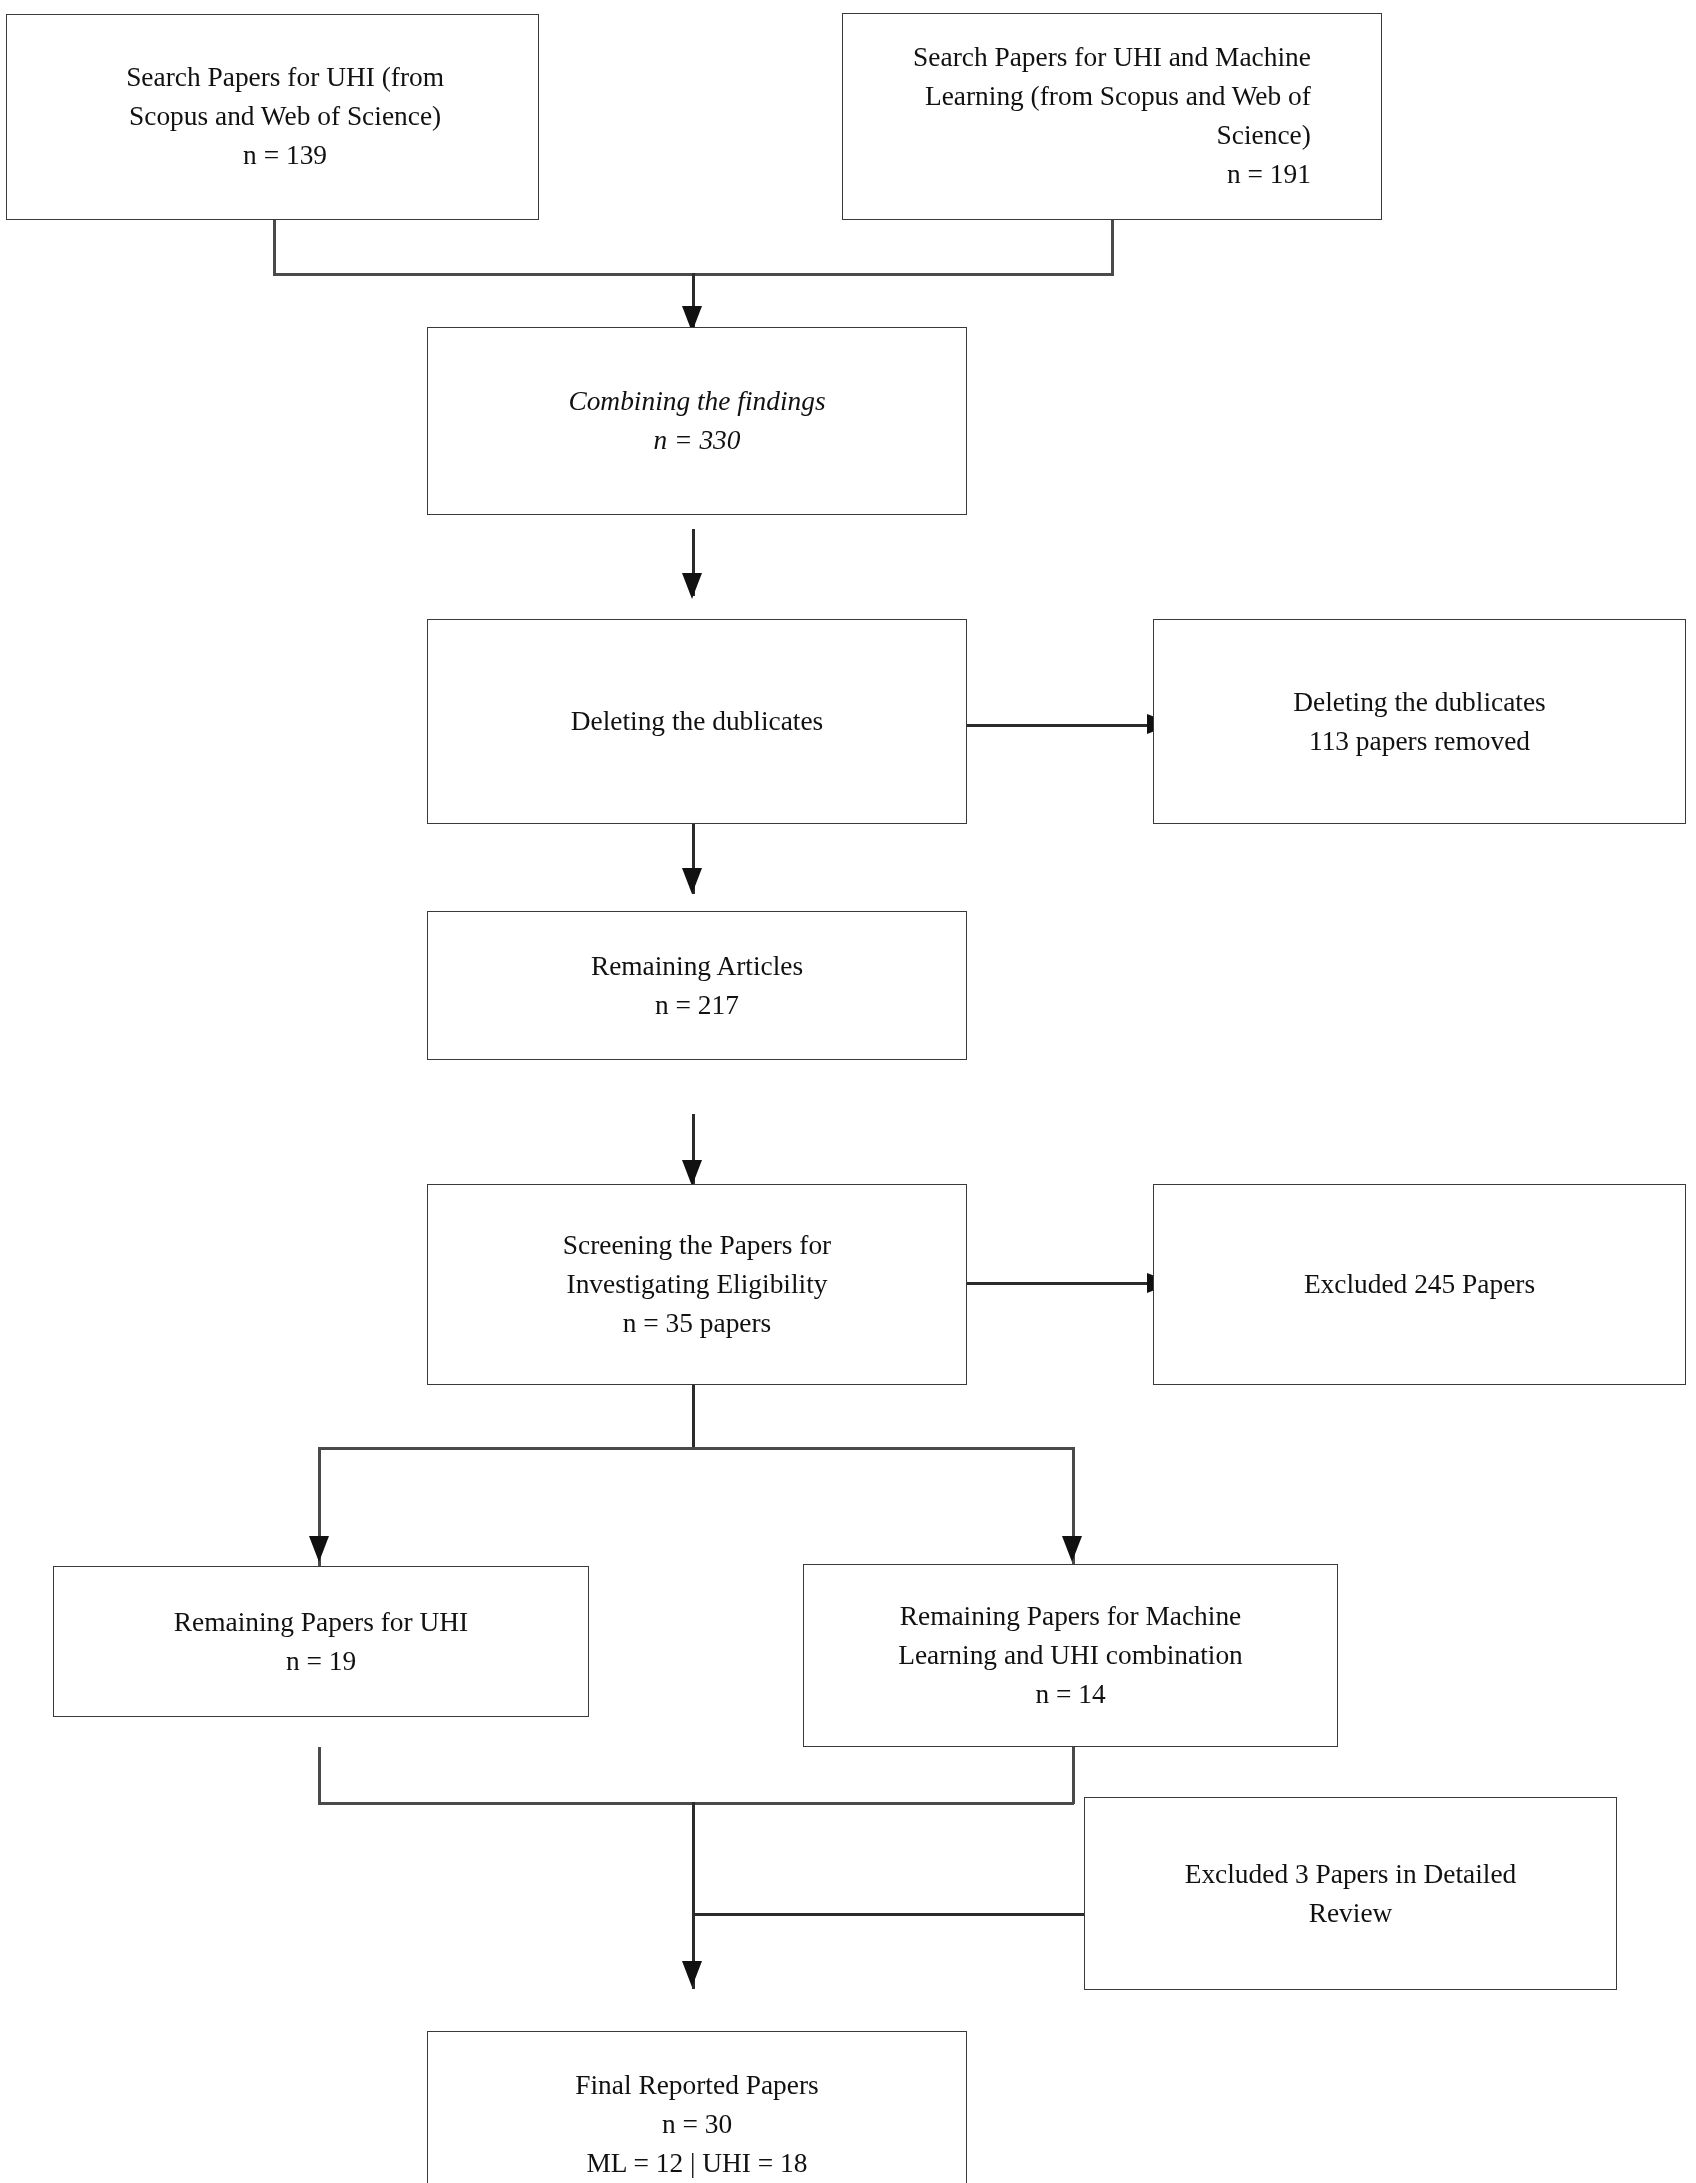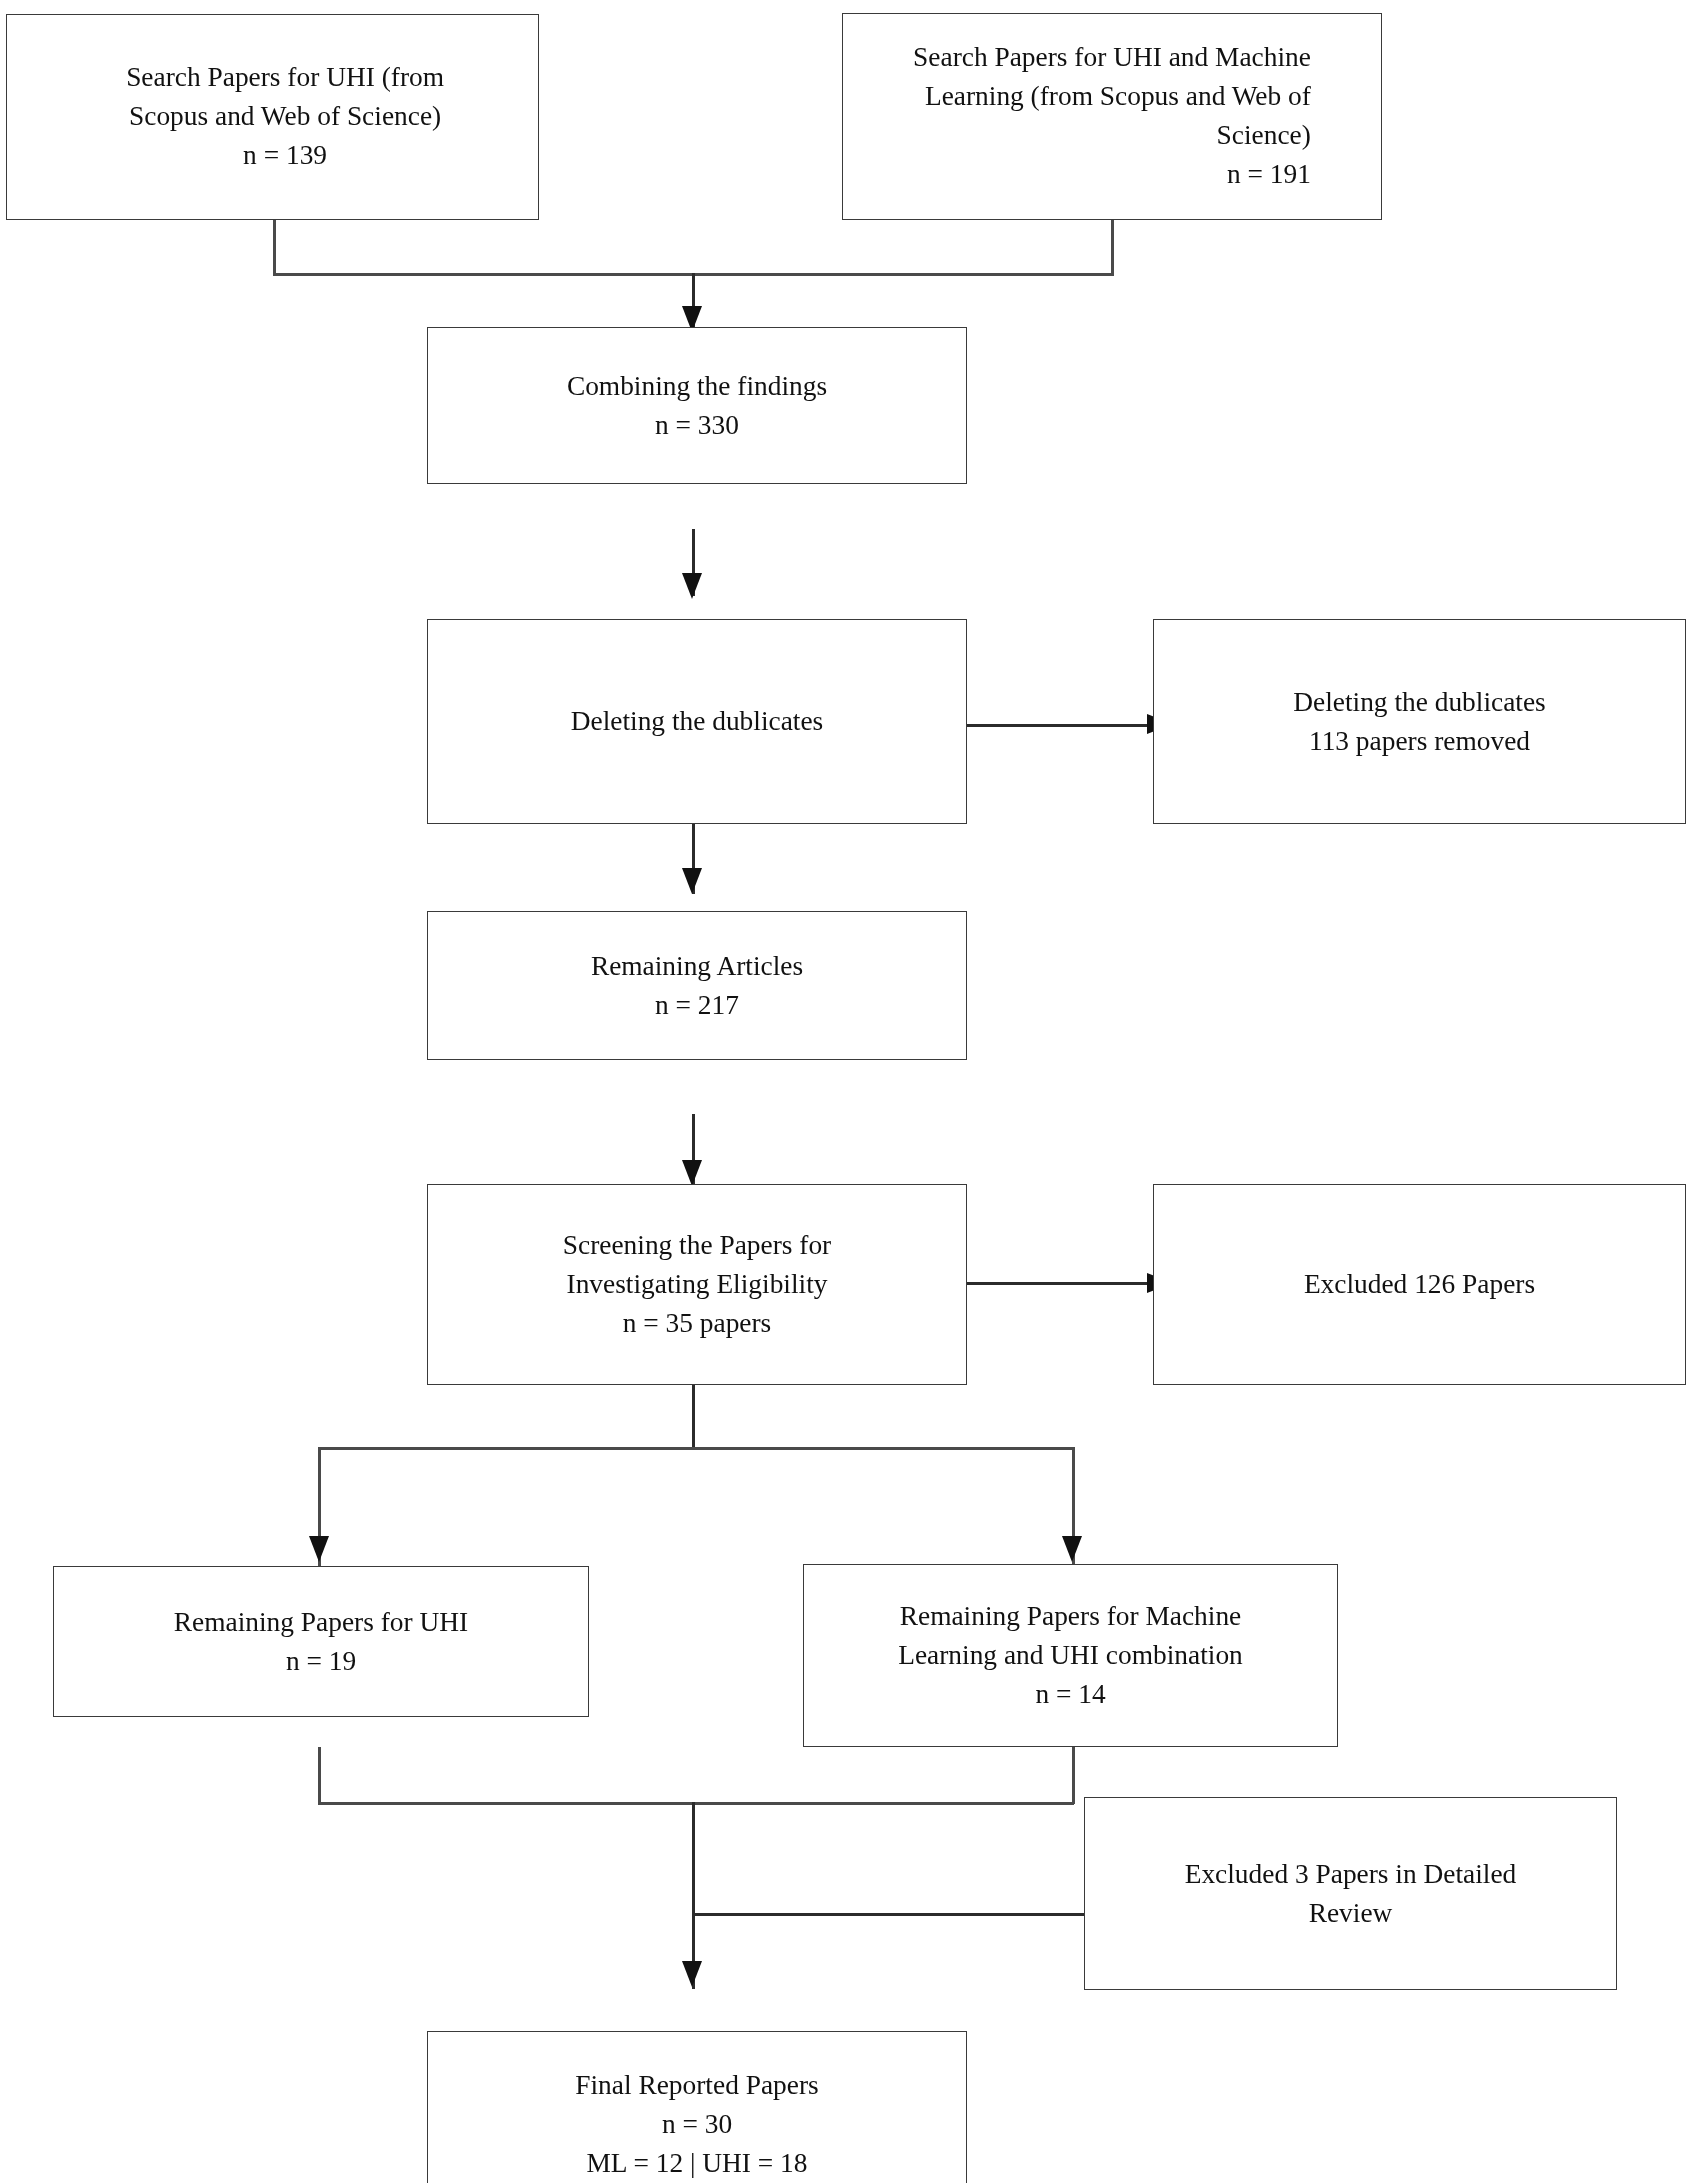--- a/index.html
+++ b/index.html
@@ -114,21 +114,21 @@
 n = 139</span>
   </div>
 
   <div class="node" style="left:842px; top:12.5px; width:540px; height:207px;text-align:right;">
     <span class="txt">Search Papers for UHI and Machine
 Learning (from Scopus and Web of
 Science)
 n = 191</span>
   </div>
 
-  <div class="node" style="left:427px; top:327px; width:540px; height:157px;">
+  <div class="node" style="left:427px; top:327px; width:540px; height:188px;font-style:italic;">
     <span class="txt">Combining the findings
 n = 330</span>
   </div>
 
   <div class="node" style="left:427px; top:619px; width:540px; height:205px;">
     <span class="txt">Deleting the dublicates</span>
   </div>
 
   <div class="node" style="left:1153px; top:619px; width:533px; height:205px;">
     <span class="txt">Deleting the dublicates
@@ -140,21 +140,21 @@
 n = 217</span>
   </div>
 
   <div class="node" style="left:427px; top:1184px; width:540px; height:201px;">
     <span class="txt">Screening the Papers for
 Investigating Eligibility
 n = 35 papers</span>
   </div>
 
   <div class="node" style="left:1153px; top:1184px; width:533px; height:201px;">
-    <span class="txt">Excluded 126 Papers</span>
+    <span class="txt">Excluded 245 Papers</span>
   </div>
 
   <div class="node" style="left:53px; top:1566px; width:536px; height:151px;">
     <span class="txt">Remaining Papers for UHI
 n = 19</span>
   </div>
 
   <div class="node" style="left:803px; top:1564px; width:535px; height:183px;">
     <span class="txt">Remaining Papers for Machine
 Learning and UHI combination

